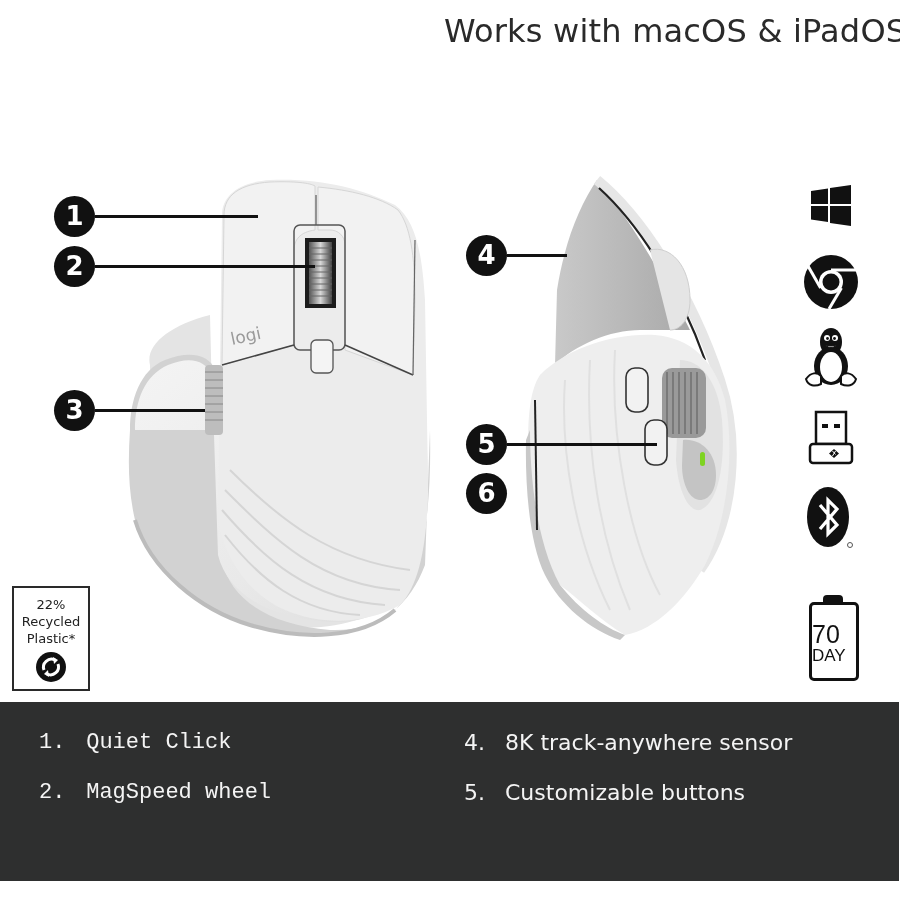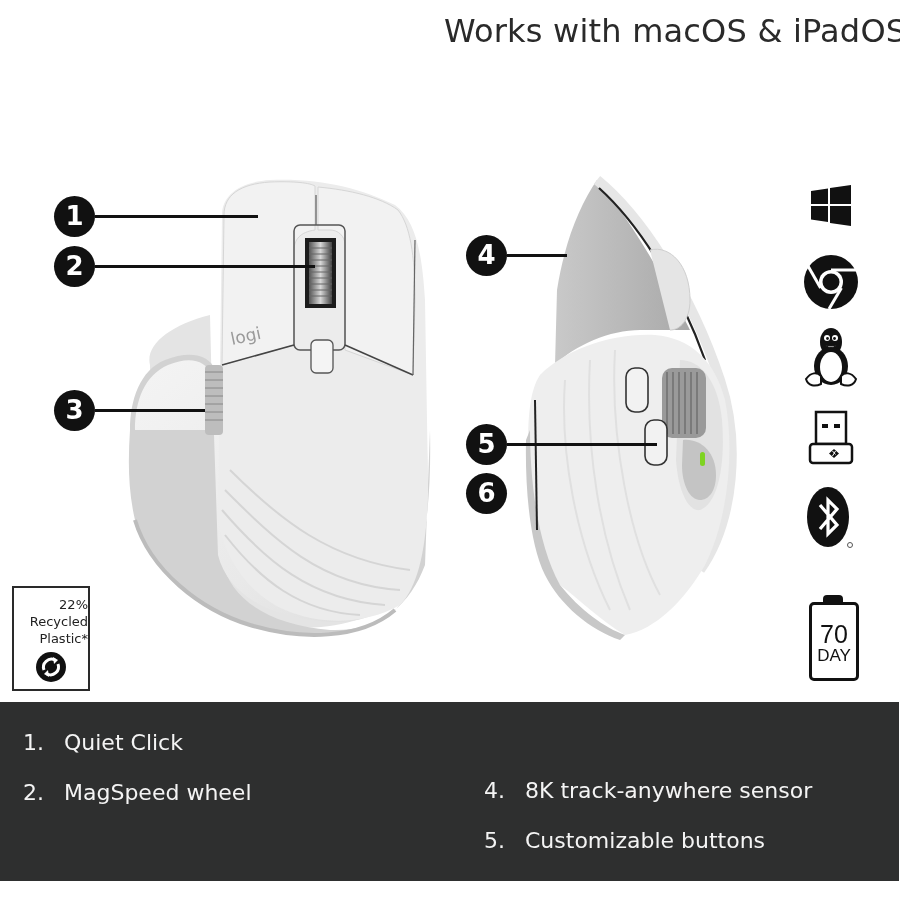--- a/index.html
+++ b/index.html
@@ -7,29 +7,29 @@
          font-family: "DejaVu Sans", "Liberation Sans", sans-serif; color: #2b2b2b; }
   .headline { position: absolute; left: 444px; top: 12px; font-size: 32px; letter-spacing: 0.2px;
               color: #2a2a2a; white-space: nowrap; }
   .mouse-art { position: absolute; left: 0; top: 0; width: 900px; height: 700px; }
   .callout { position: absolute; width: 41px; height: 41px; border-radius: 50%; background: #111;
              color: #fff; font-weight: bold; font-size: 26px; line-height: 41px; text-align: center; }
   .leader { position: absolute; height: 3px; background: #111; }
   .os-icons { position: absolute; left: 800px; top: 180px; width: 62px; }
   .os-icon { position: absolute; left: 0; width: 62px; display: flex; justify-content: center; }
   .recycle-box { position: absolute; left: 12px; top: 586px; width: 78px; height: 105px;
-                 border: 2px solid #2a2a2a; box-sizing: border-box; text-align: right;
+                 border: 2px solid #2a2a2a; box-sizing: border-box; text-align: center;
                  font-size: 13px; line-height: 17px; color: #222; padding-top: 8px; }
   .recycle-box .line { display: block; }
   .recycle-icon { display: block; margin: 4px auto 0; }
   .battery { position: absolute; left: 809px; top: 595px; width: 48px; height: 82px; }
   .battery-cap { position: absolute; left: 14px; top: 0; width: 20px; height: 8px; background: #111;
                  border-radius: 4px 4px 0 0; }
   .battery-body { position: absolute; left: 0; top: 7px; width: 44px; height: 73px;
-                  border: 3px solid #111; border-radius: 5px; background: #fff; text-align: center;
+                  border: 3px solid #111; border-radius: 5px; background: #fff; text-align: left;
                   font-family: "Liberation Sans", sans-serif; color: #111; }
   .battery-num { display: block; font-size: 25px; line-height: 25px; margin-top: 17px; }
   .battery-unit { display: block; font-size: 17px; line-height: 17px; }
   .legend-bar { position: absolute; left: 0; top: 702px; width: 899px; height: 179px; background: #2e2f2f; }
   .legend-col { position: absolute; top: 22px; }
   .legend-item { height: 50px; font-size: 22px; color: #f4f4f4; white-space: nowrap; line-height: 38px; }
   .legend-num { display: inline-block; width: 34px; }
 </style>
 </head>
 <body>
@@ -230,31 +230,31 @@
   <svg class="recycle-icon" width="32" height="32" viewBox="0 0 32 32">
     <circle cx="16" cy="16" r="15" fill="#111"></circle>
     <path d="M9,19 A8,8 0 0 1 20,9" fill="none" stroke="#fff" stroke-width="3"></path>
     <path d="M23,13 A8,8 0 0 1 12,23" fill="none" stroke="#fff" stroke-width="3"></path>
     <path d="M18,6 L23,9 L19,13 Z" fill="#fff"></path>
     <path d="M14,26 L9,23 L13,19 Z" fill="#fff"></path>
   </svg>
 </div>
 
 <div class="legend-bar">
-  <div class="legend-col" style="left:23px;">
+  <div class="legend-col" style="left:39px;font-family:Liberation Mono, monospace;">
     <div class="legend-item">
       <span class="legend-num">1.</span>
       <span>Quiet Click</span>
     </div>
     <div class="legend-item">
       <span class="legend-num">2.</span>
       <span>MagSpeed wheel</span>
     </div>
   </div>
-  <div class="legend-col" style="left:484px;margin-top:48px;">
+  <div class="legend-col" style="left:464px;">
     <div class="legend-item">
       <span class="legend-num">4.</span>
       <span>8K track-anywhere sensor</span>
     </div>
     <div class="legend-item">
       <span class="legend-num">5.</span>
       <span>Customizable buttons</span>
     </div>
   </div>
 </div>

